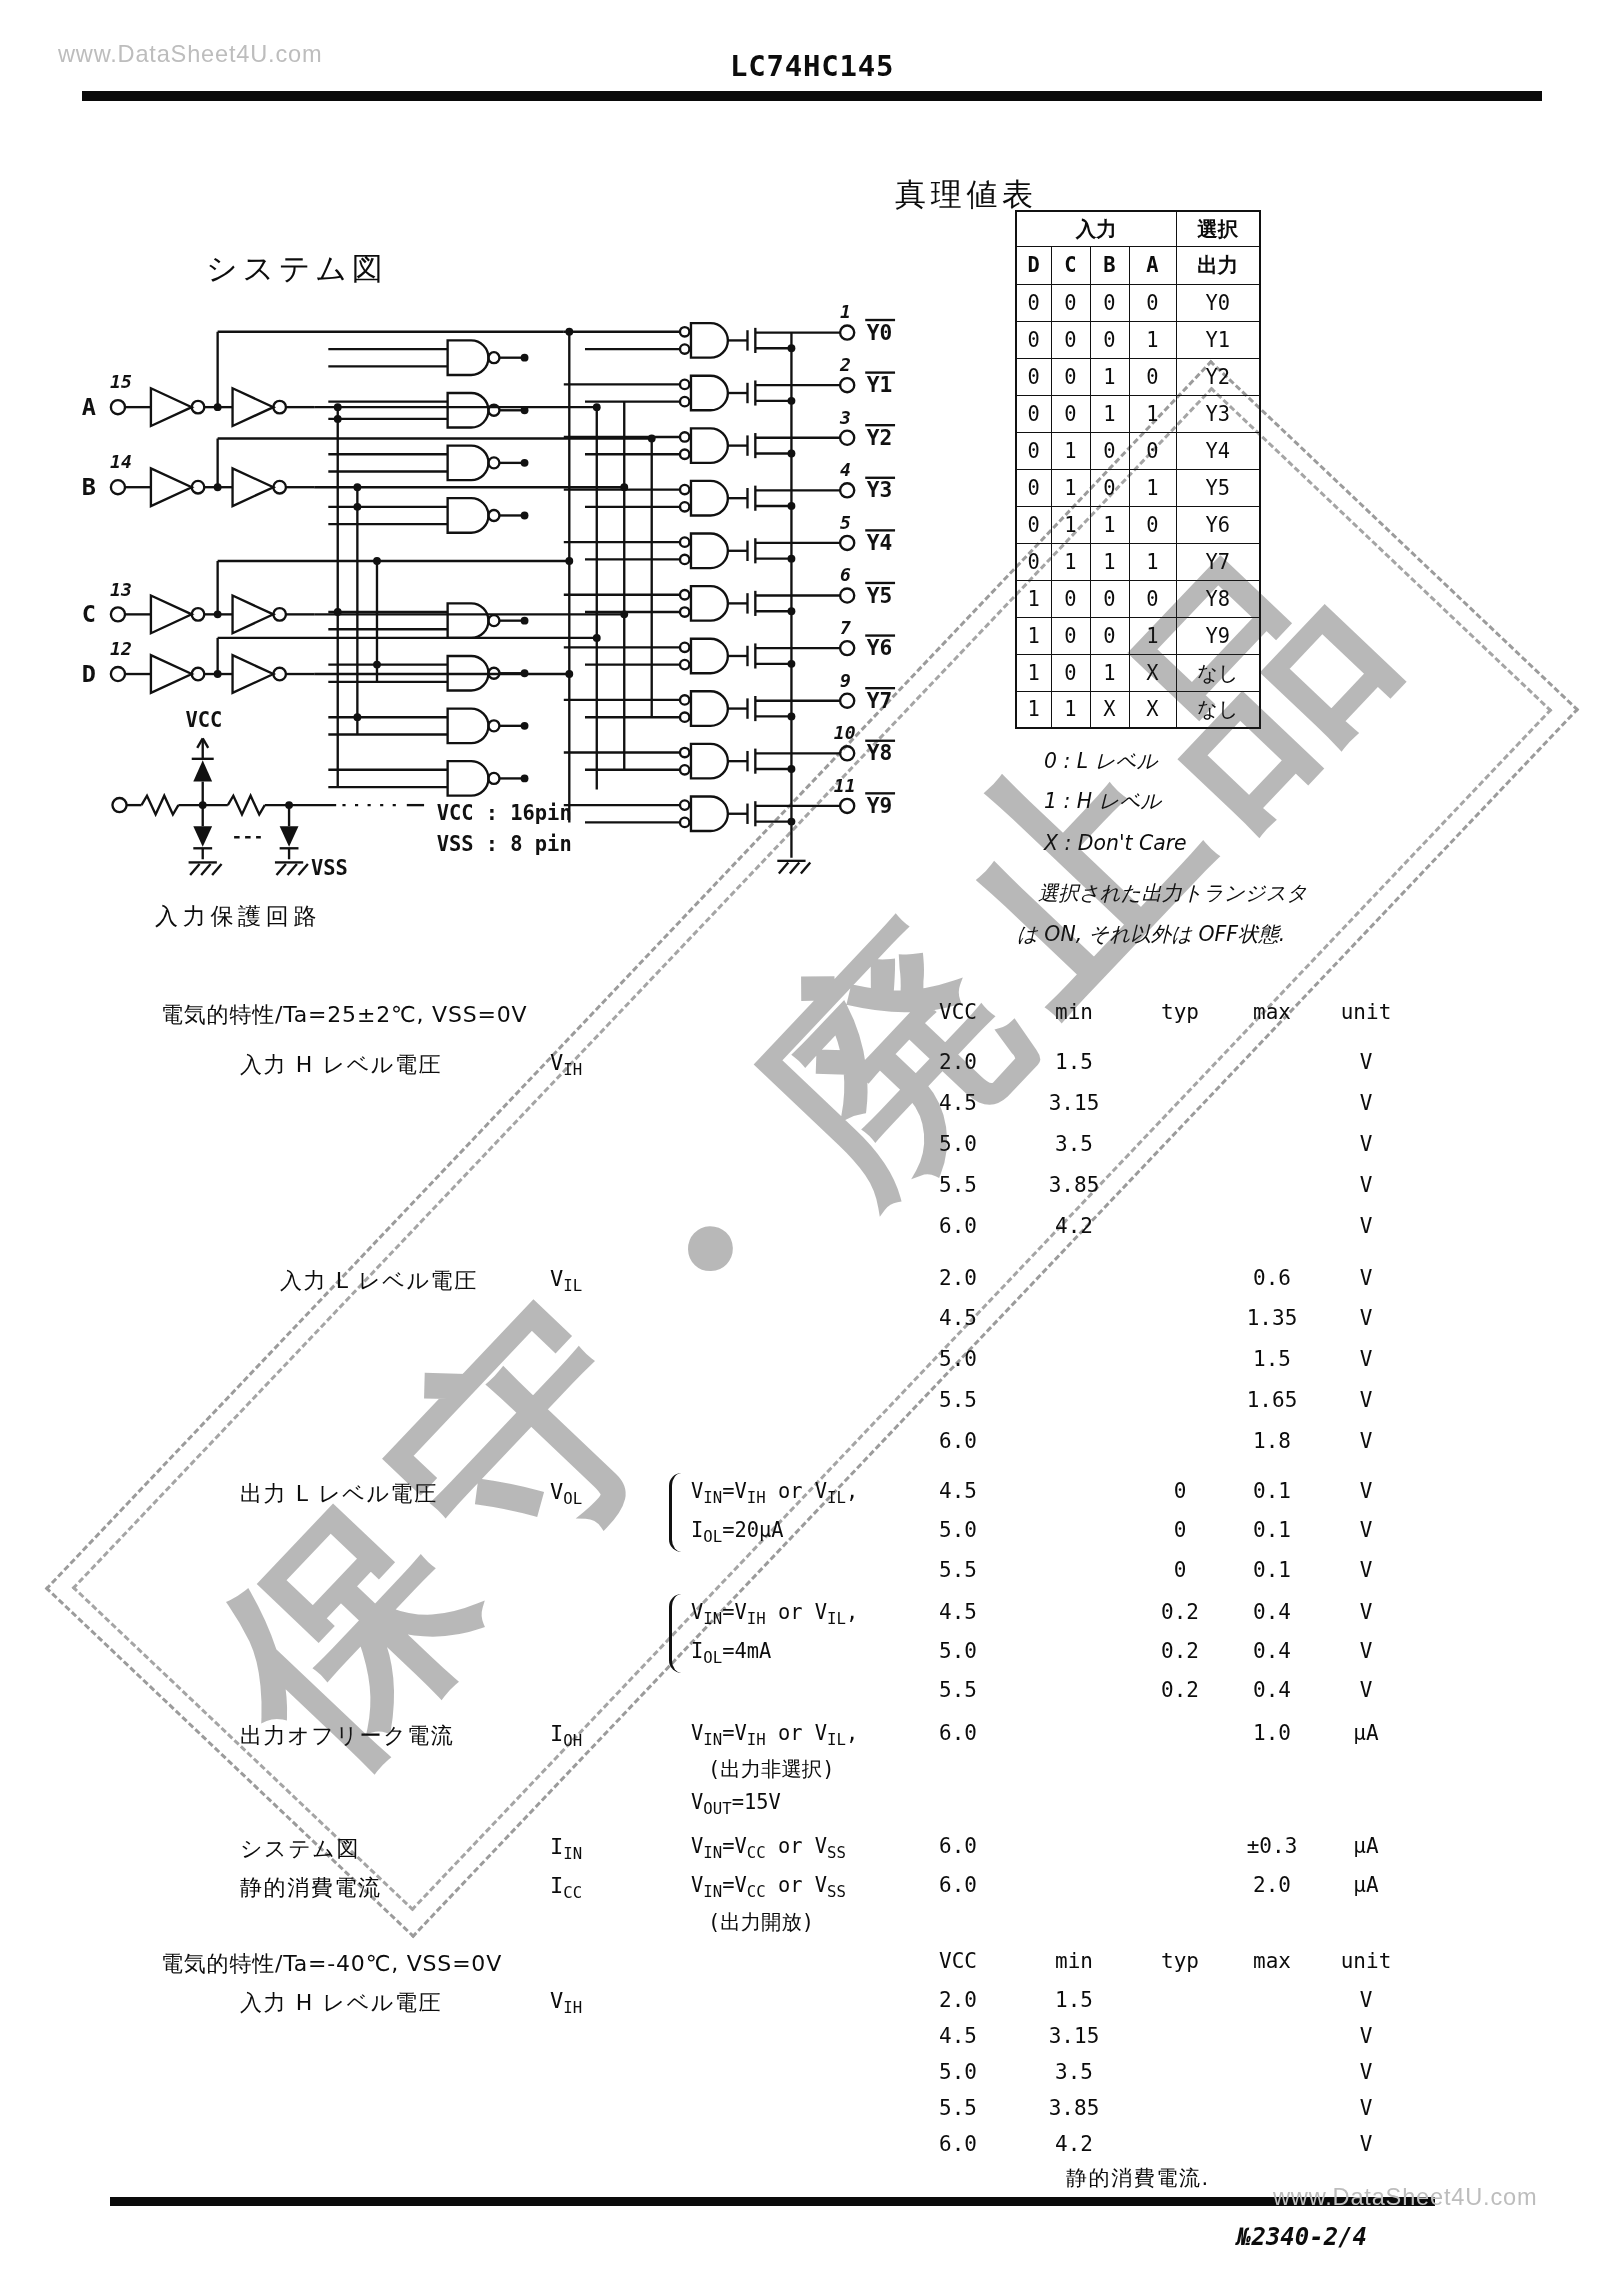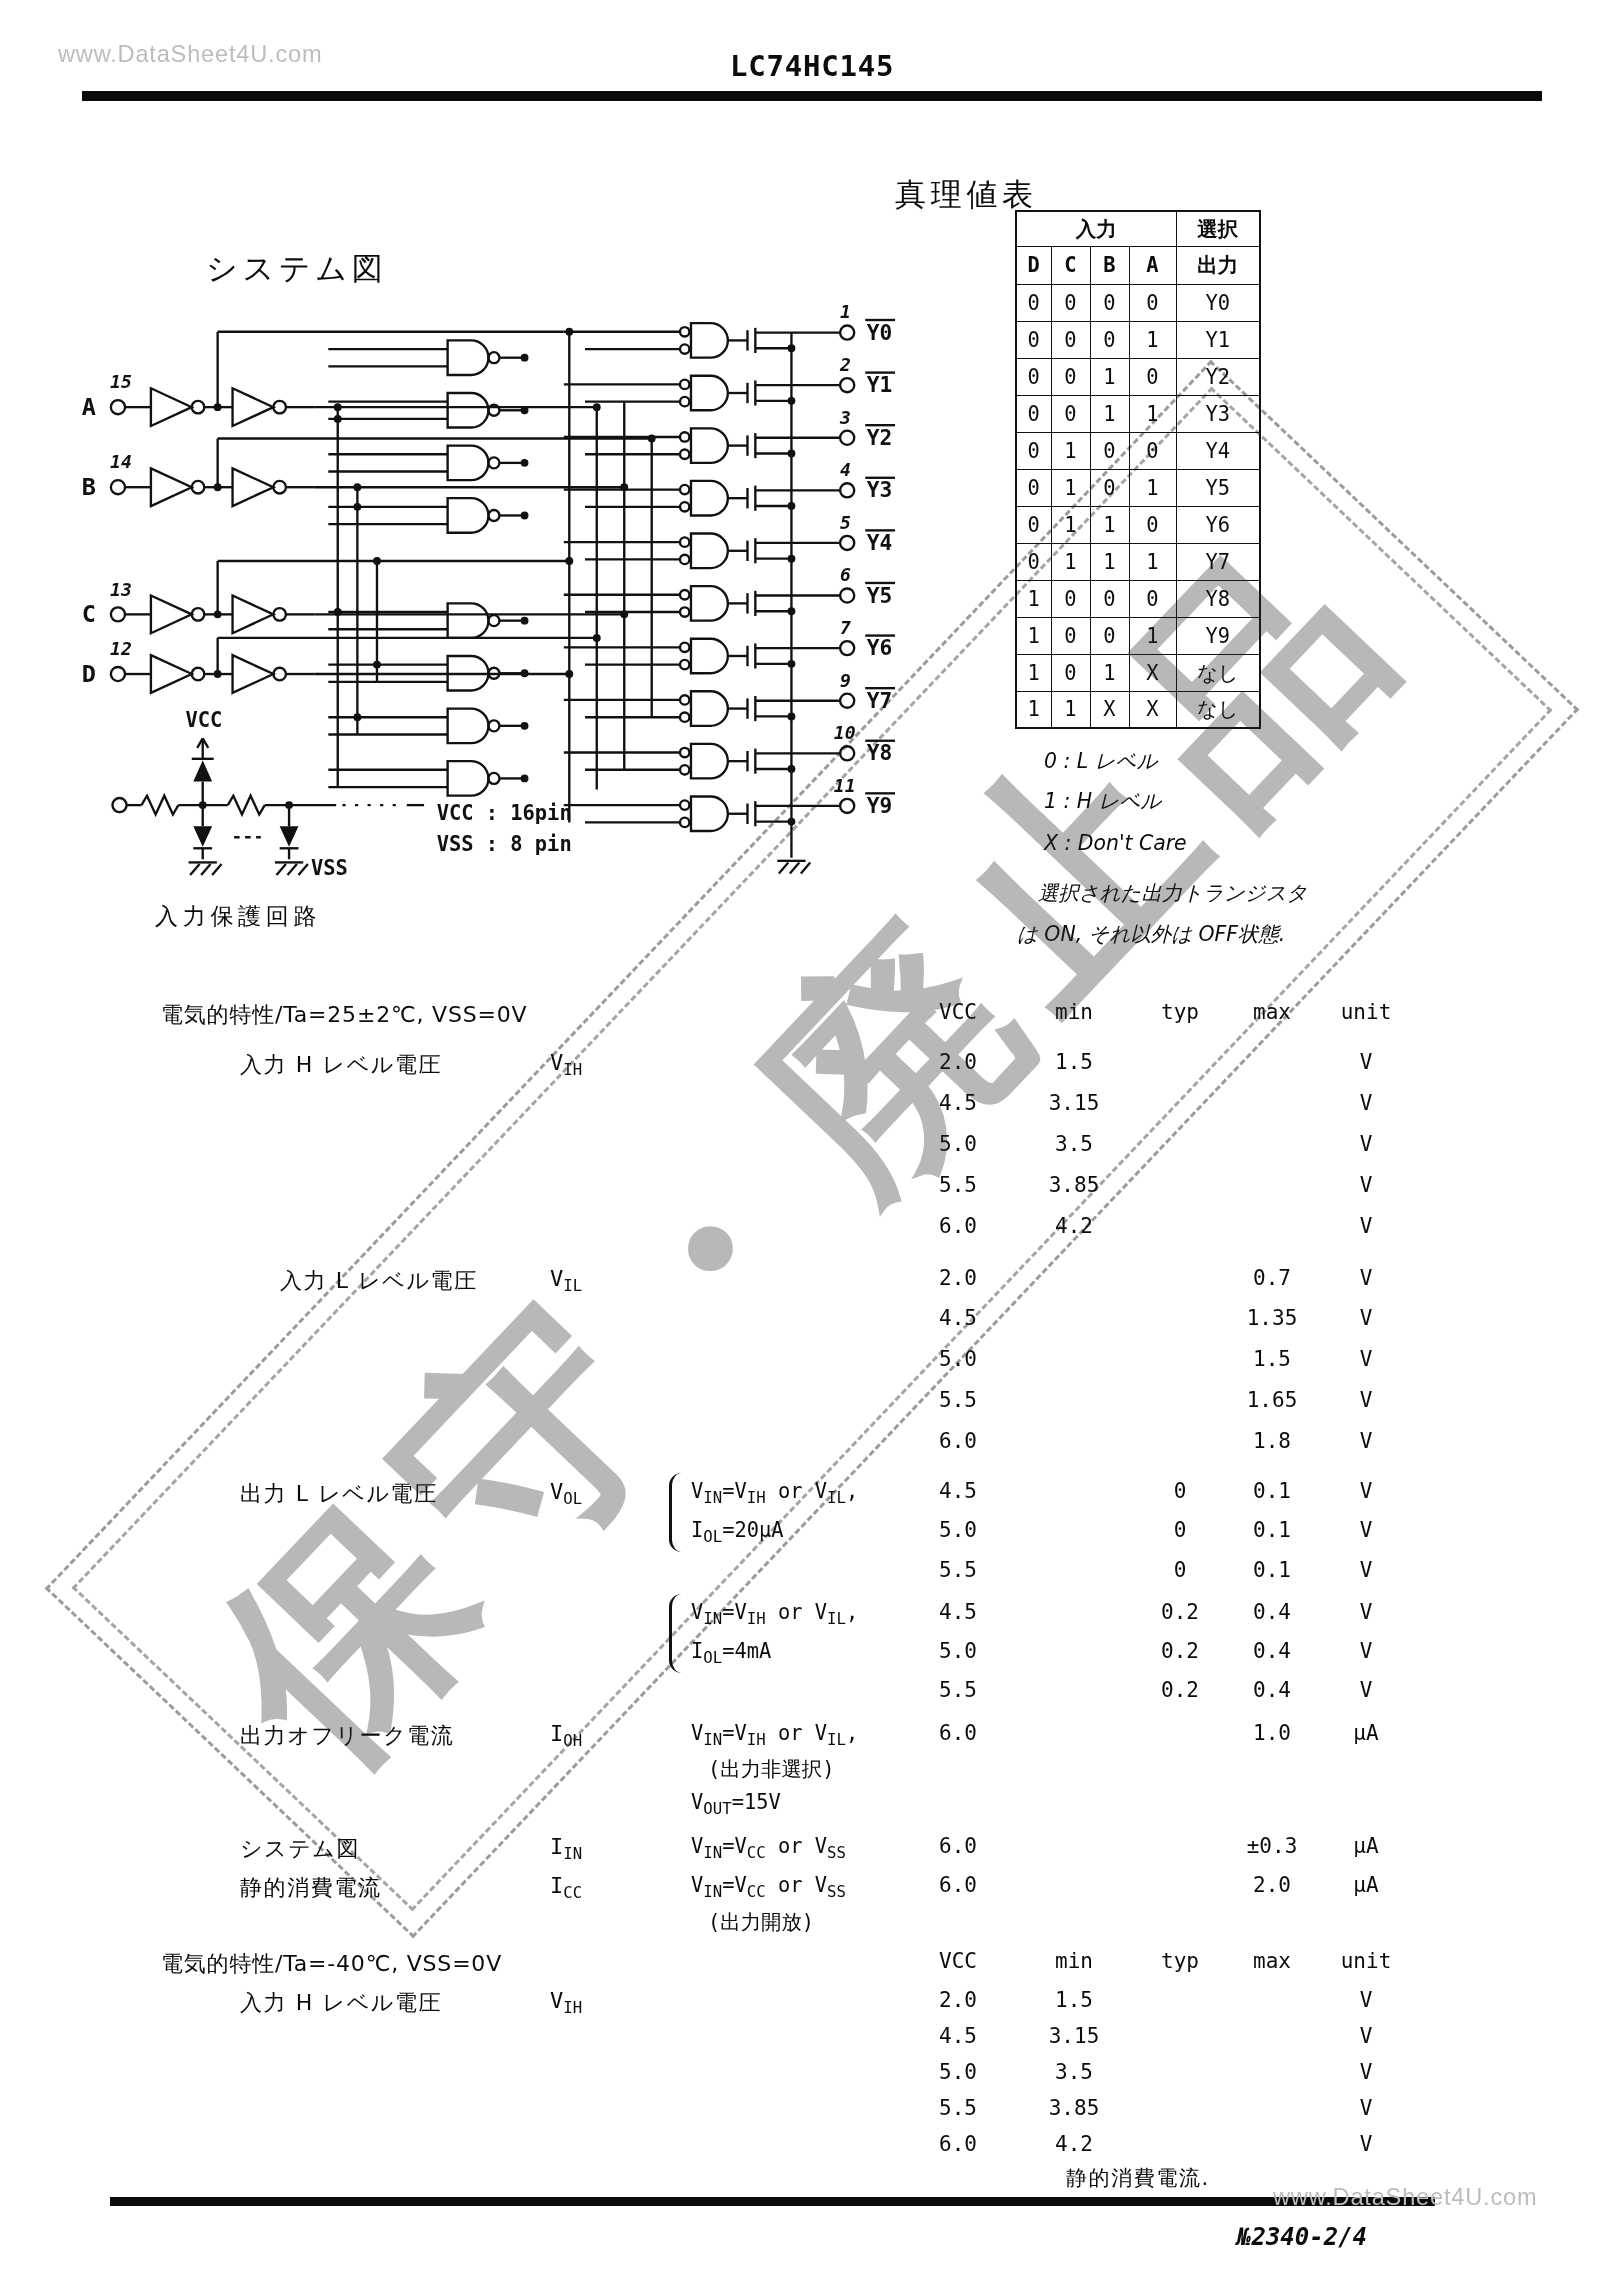--- a/index.html
+++ b/index.html
@@ -422,21 +422,21 @@
       <span class="cx"></span>
       <span class="cu">V</span>
     </div>
 
   <div class="plabel" style="top:1266px;margin-left:40px;">入力 L レベル電圧</div>
   <div class="psym" style="top:1266px;">V<sub>IL</sub></div>
   <div class="erow" style="top:1266px;">
       <span class="cv">2.0</span>
       <span class="cm"></span>
       <span class="ct"></span>
-      <span class="cx">0.7</span>
+      <span class="cx">0.6</span>
       <span class="cu">V</span>
     </div>
   <div class="erow" style="top:1306px;">
       <span class="cv">4.5</span>
       <span class="cm"></span>
       <span class="ct"></span>
       <span class="cx">1.35</span>
       <span class="cu">V</span>
     </div>
   <div class="erow" style="top:1347px;">

